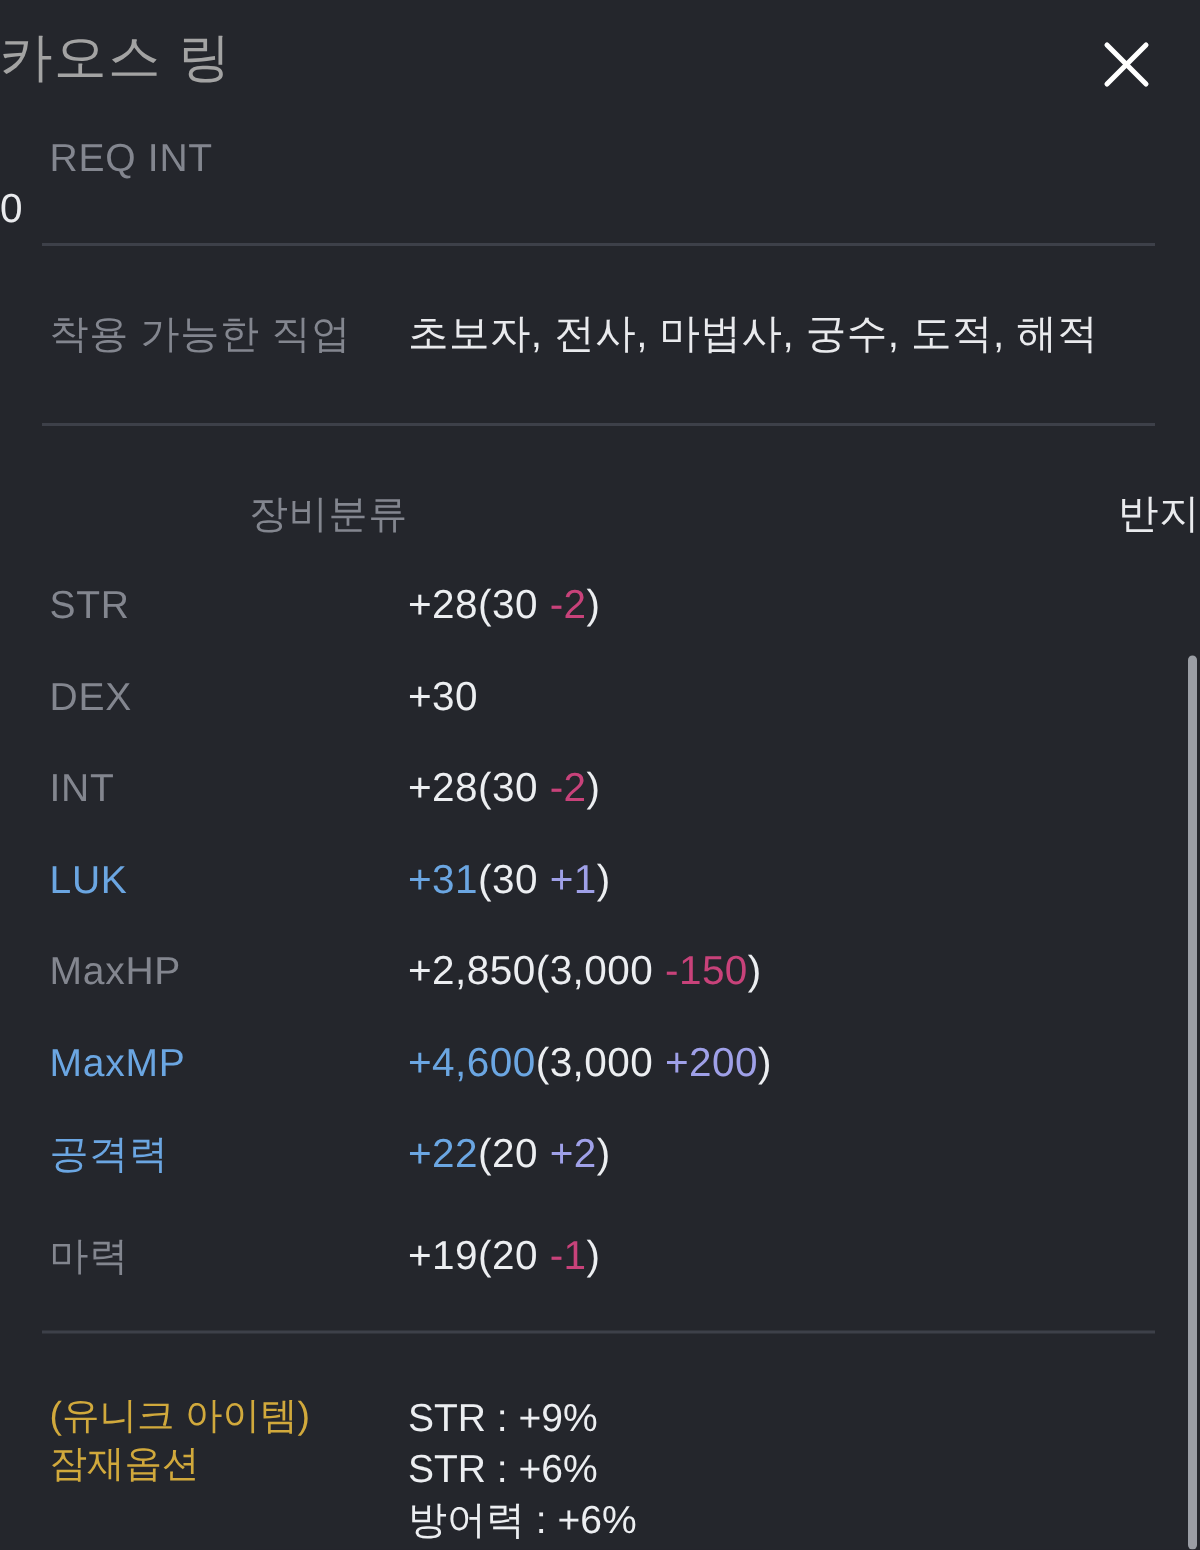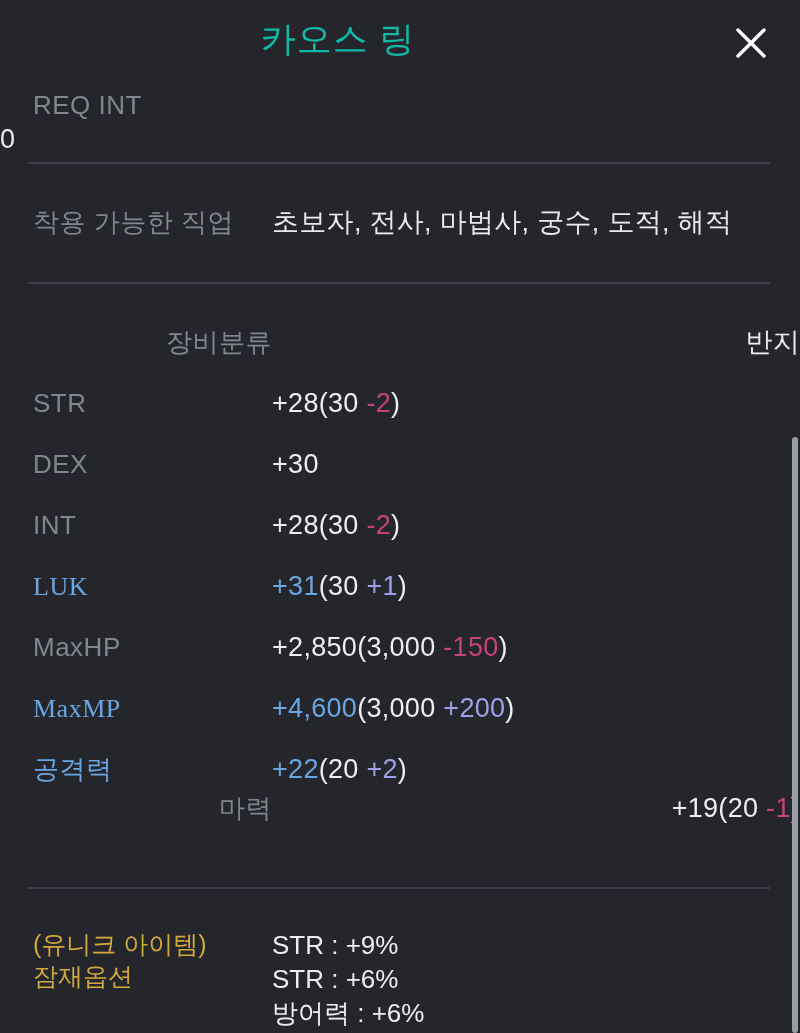--- a/index.html
+++ b/index.html
@@ -14,23 +14,23 @@
     width:800px; height:1033px;
     background:#24262c;
   }
 
   
   .header {
     position:absolute; left:0; top:0; width:800px; height:78px;
   }
   .title {
     position:absolute; left:0; top:17px; width:676px;
-    text-align:center;
+    text-align:left;
     font-size:35px; line-height:44px;
-    color:#14b8a6; font-weight:400;
+    color:#a3a3a3; font-weight:400;
     letter-spacing:1px;
   }
   .close-btn {
     position:absolute; right:24px; top:18px;
     width:50px; height:50px;
     display:flex; align-items:center; justify-content:center;
     cursor:pointer;
   }
   .close-btn svg { display:block; }
 
@@ -55,41 +55,41 @@
     letter-spacing:0.5px;
     white-space:nowrap;
   }
   .row .val {
     flex:1;
     font-size:27px; line-height:34px;
     color:#e9eaed; font-weight:400;
     letter-spacing:0.3px;
     white-space:nowrap;
   }
-  .row .lbl.blue { color:#6ba6e2;font-family:Liberation Serif, serif; }
+  .row .lbl.blue { color:#6ba6e2; }
 
   
   .base  { color:#eceef1; }
   .blue  { color:#6ba6e2; }
   .paren { color:#eceef1; }
   .up    { color:#9fa0e8; }
   .down  { color:#c8427a; }
 
   
   .r-reqint   { top:88px;flex-direction:column; }
   .r-jobs     { top:205px; }
   .r-category { top:325px;text-align:right; }
   .r-str      { top:386px; }
   .r-dex      { top:447px; }
   .r-int      { top:508px; }
   .r-luk      { top:569px; }
   .r-maxhp    { top:630px; }
   .r-maxmp    { top:691px; }
   .r-atk      { top:752px; }
-  .r-matk     { top:791px;text-align:right; }
+  .r-matk     { top:820px; }
 
   .r-jobs .lbl { font-size:26px; }
   .r-jobs .val { font-size:27px; }
 
   
   .potential {
     position:absolute; left:0; top:928px; width:800px;
     display:flex; align-items:flex-start;
   }
   .pot-label {

